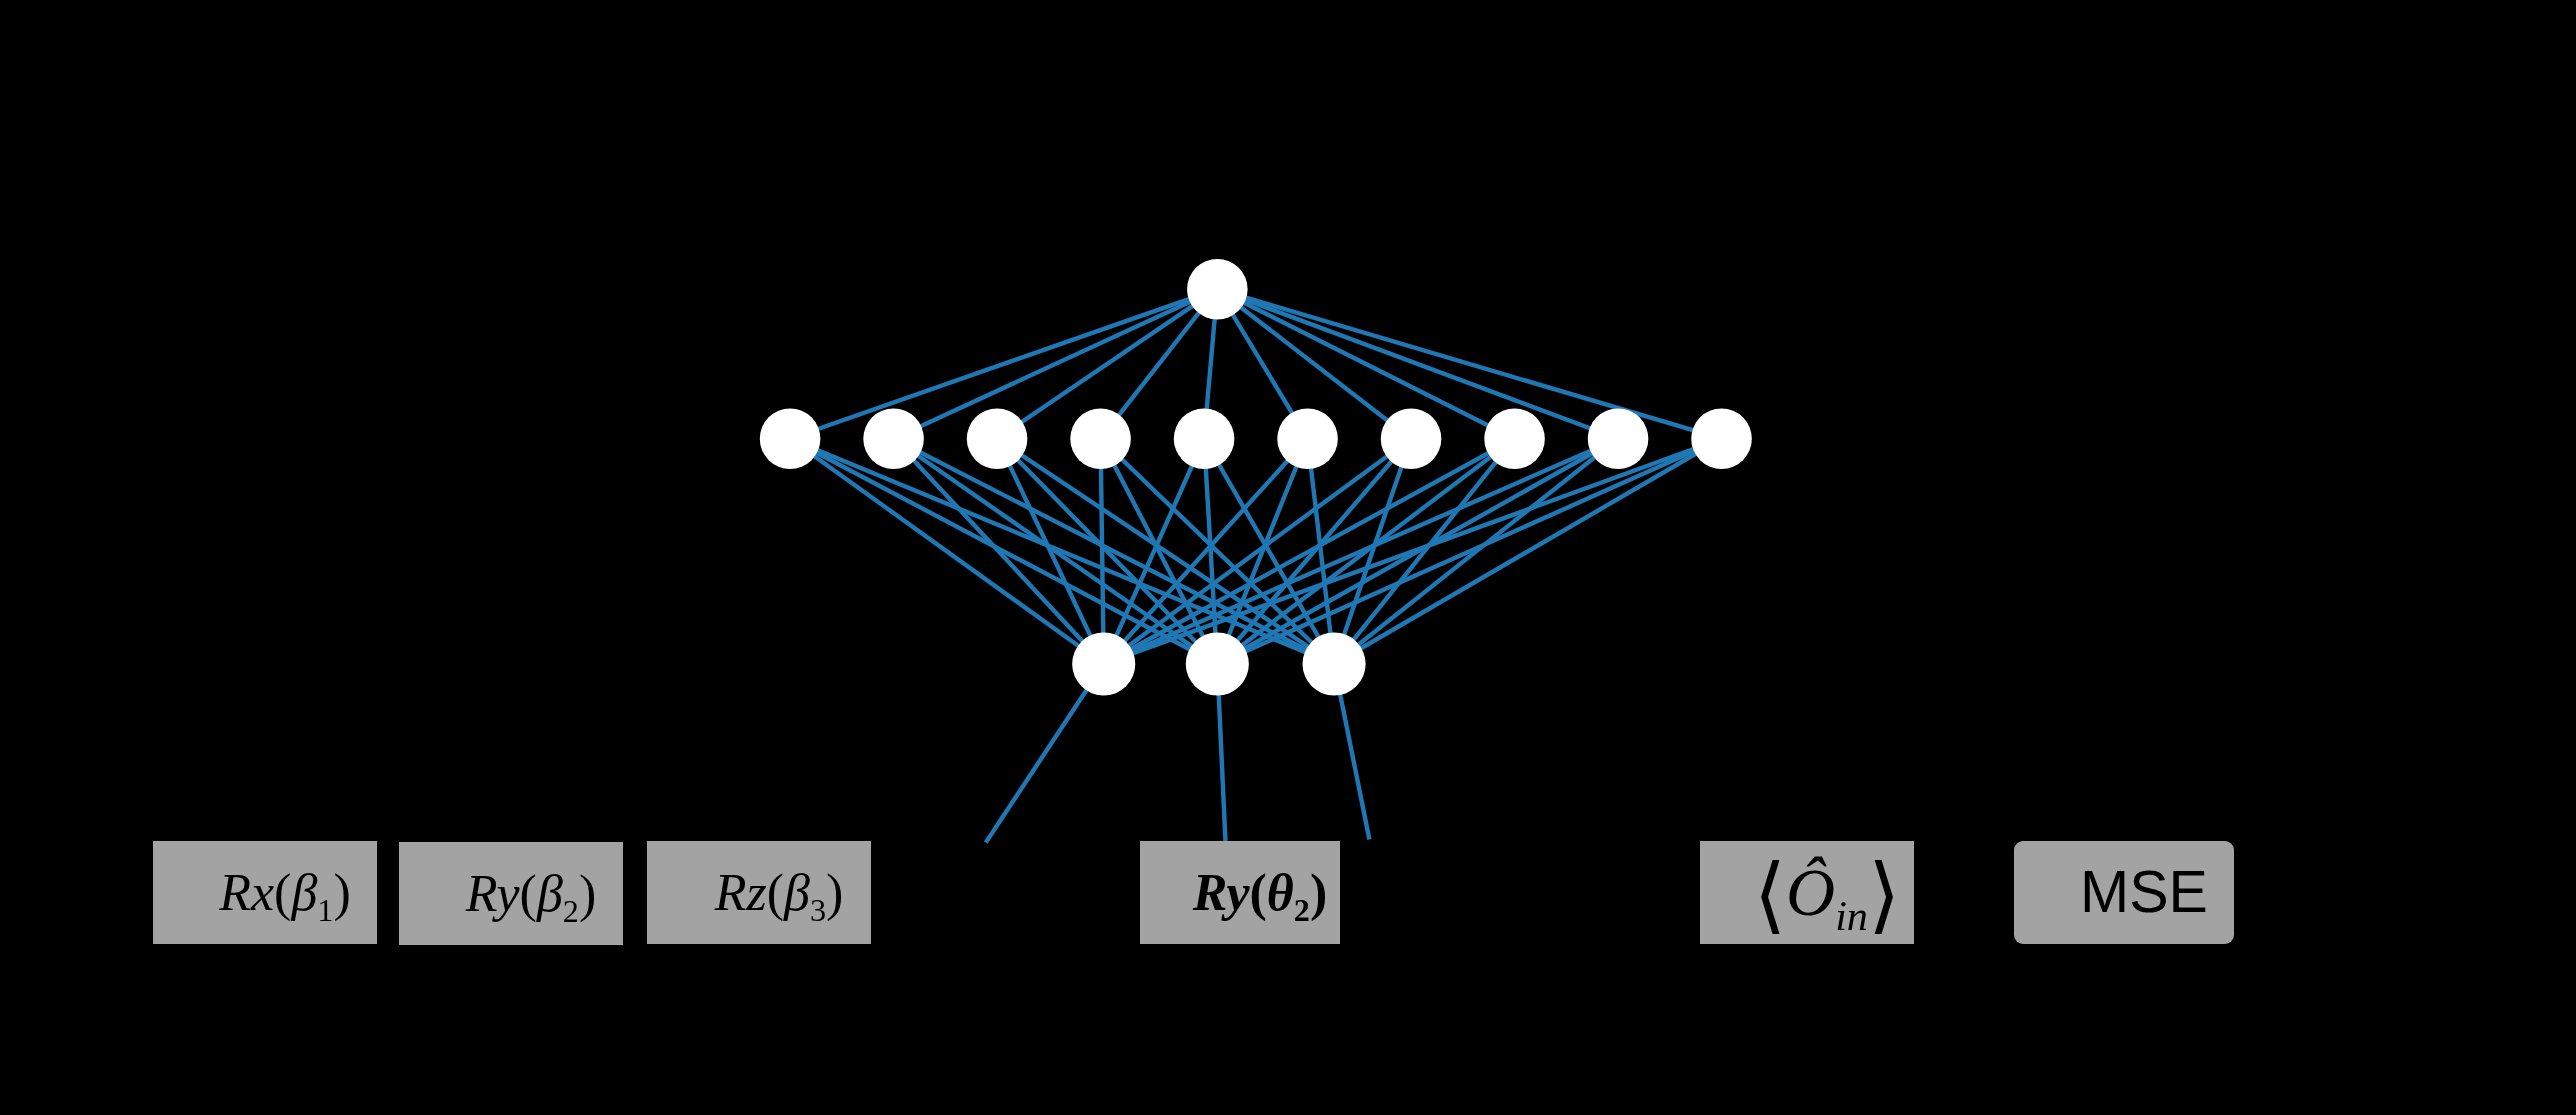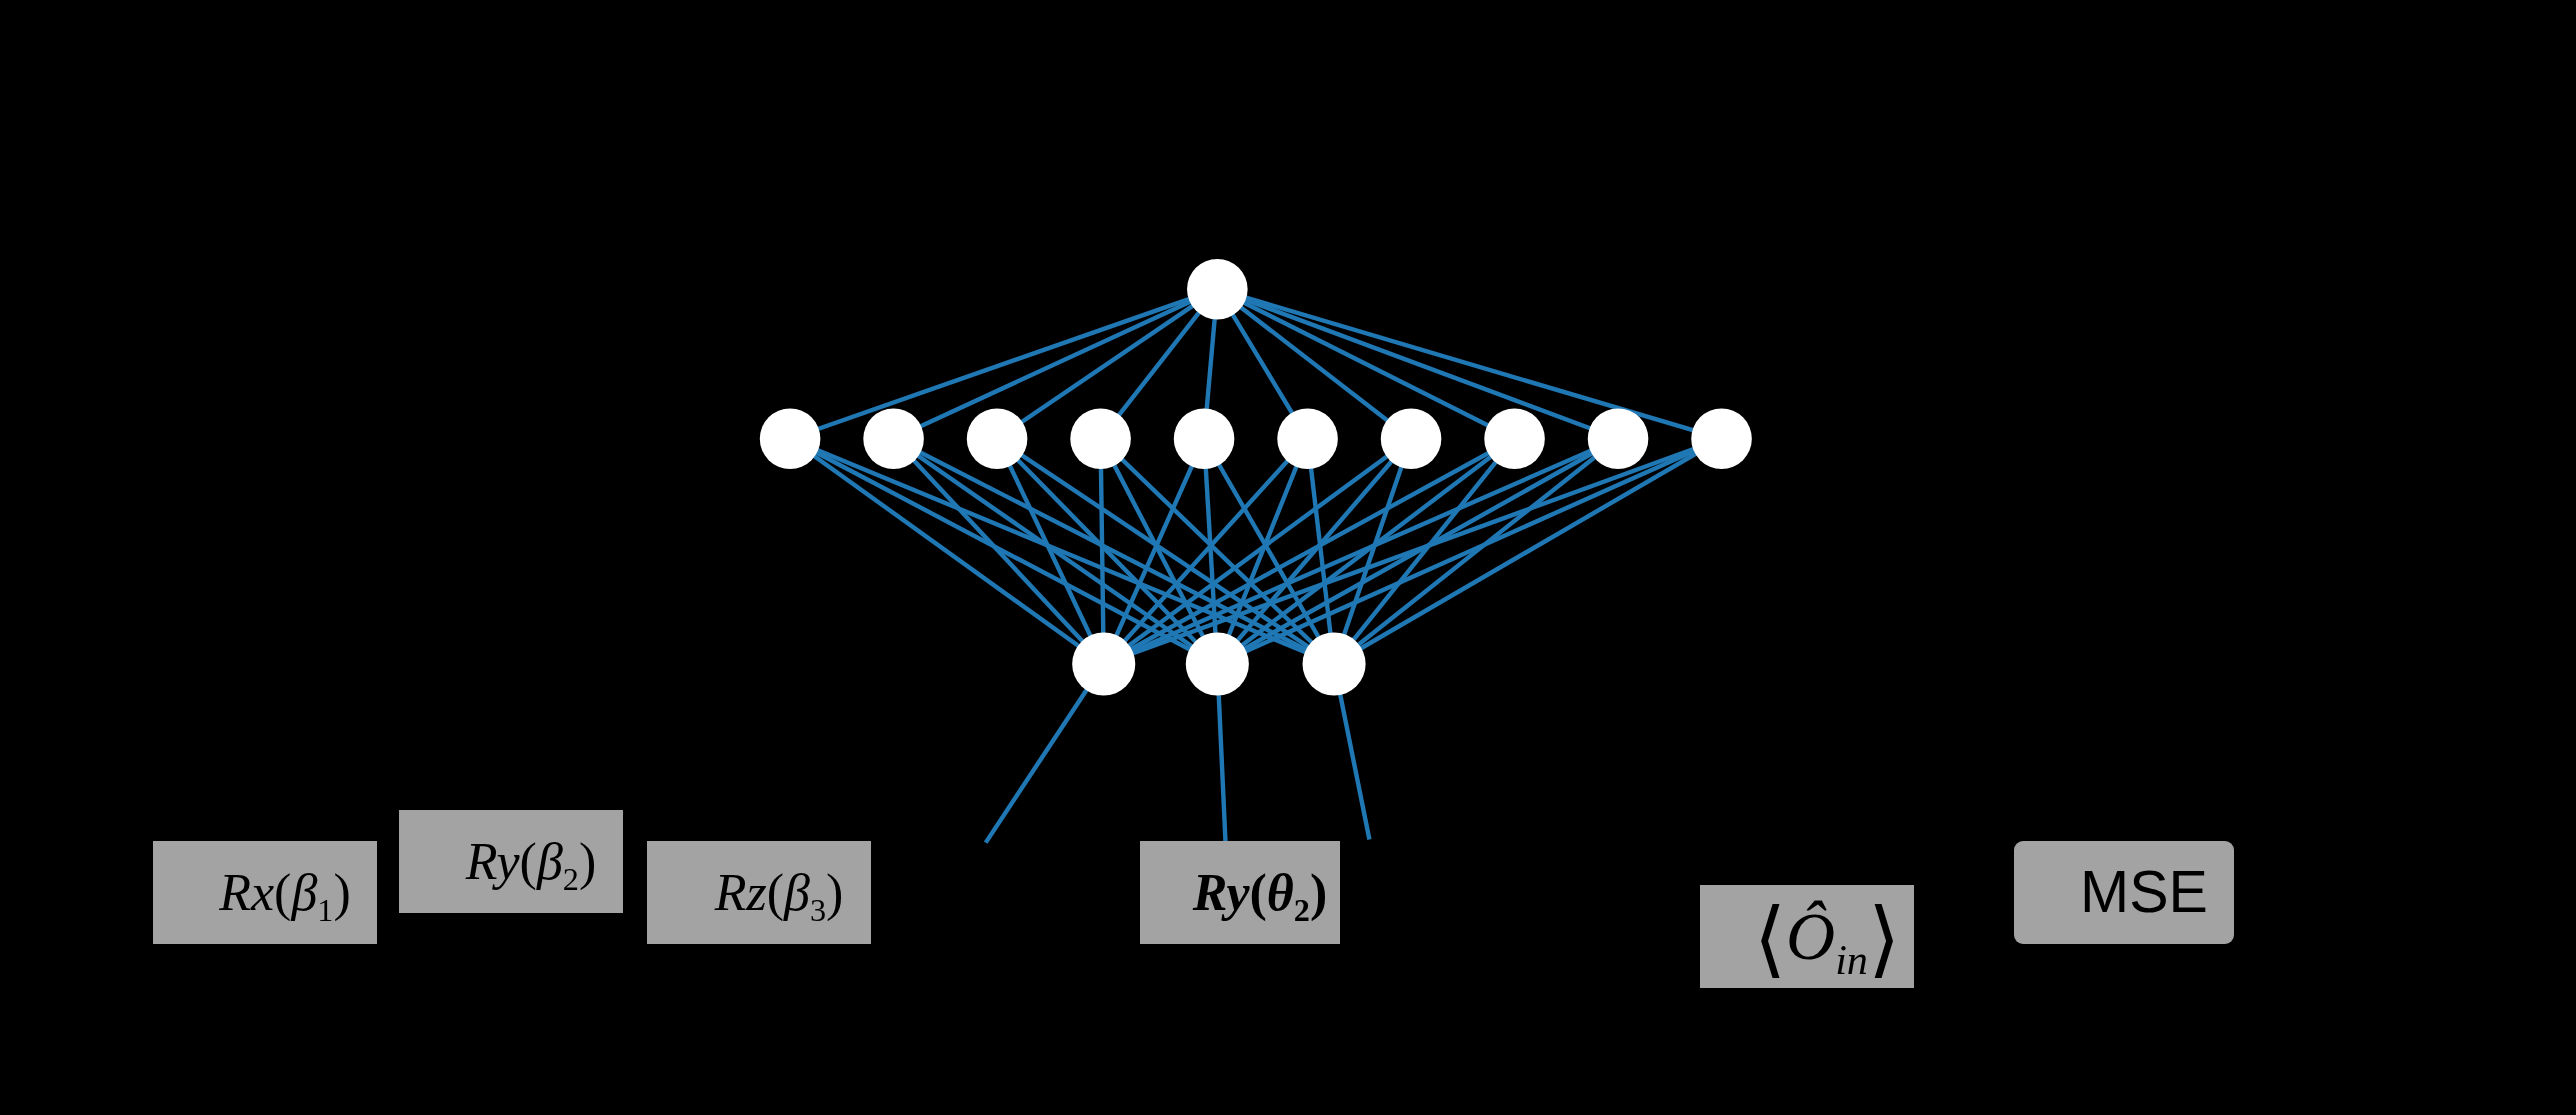--- a/index.html
+++ b/index.html
@@ -121,20 +121,20 @@
       <circle cx="2236" cy="695" r="48" fill="#ffffff"></circle>
       <circle cx="2400" cy="695" r="48" fill="#ffffff"></circle>
       <circle cx="2564" cy="695" r="48" fill="#ffffff"></circle>
       <circle cx="2728" cy="695" r="48" fill="#ffffff"></circle>
       <circle cx="1749" cy="1052" r="50" fill="#ffffff"></circle>
       <circle cx="1929" cy="1052" r="50" fill="#ffffff"></circle>
       <circle cx="2114" cy="1052" r="50" fill="#ffffff"></circle>
     </svg>
   <div id="boxes-layer">
       <div class="gate-box math" style="left: 153px; top: 841px; width: 184px; height: 103px;"><span class="it">Rx</span><span>(</span><span class="it">β</span><sub>1</sub><span>)</span></div>
-      <div class="gate-box math" style="left: 399px; top: 810px; width: 184px; height: 103px;"><span class="it">Ry</span><span>(</span><span class="it">β</span><sub>2</sub><span>)</span></div>
+      <div class="gate-box math" style="left: 399px; top: 842px; width: 184px; height: 103px;"><span class="it">Ry</span><span>(</span><span class="it">β</span><sub>2</sub><span>)</span></div>
       <div class="gate-box math" style="left: 647px; top: 841px; width: 184px; height: 103px; font-family: Liberation Serif, serif;"><span class="it">Rz</span><span>(</span><span class="it">β</span><sub>3</sub><span>)</span></div>
       <div class="gate-box math" style="left: 1140px; top: 841px; width: 160px; height: 103px; font-weight: bold;"><span class="it">Ry</span><span>(</span><span class="it">θ</span><sub>2</sub><span>)</span></div>
-      <div class="gate-box math-large" style="left: 1700px; top: 841px; width: 174px; height: 103px; margin-top: 44px;"><span class="bracket">⟨</span><span class="it">Ô</span><sub class="it">in</sub><span class="bracket">⟩</span></div>
+      <div class="gate-box math-large" style="left: 1700px; top: 841px; width: 174px; height: 103px;"><span class="bracket">⟨</span><span class="it">Ô</span><sub class="it">in</sub><span class="bracket">⟩</span></div>
       <div class="gate-box plain" style="left: 2014px; top: 841px; width: 180px; height: 103px; border-radius: 9px;"><span>MSE</span></div>
     </div>
 </div>
 
 
 </body></html>

